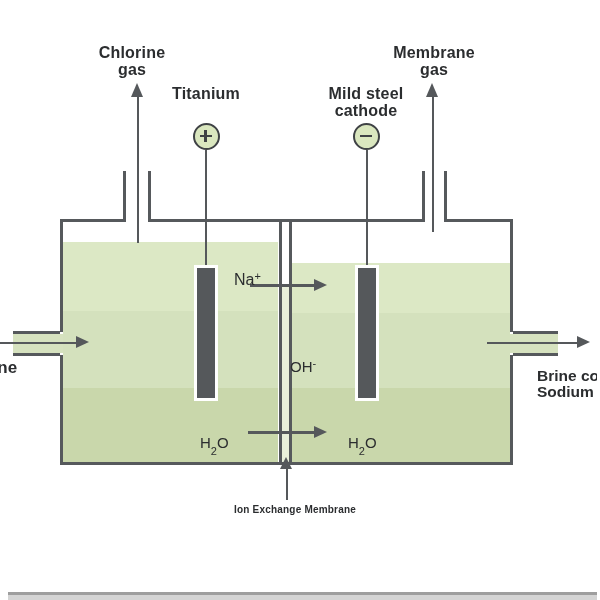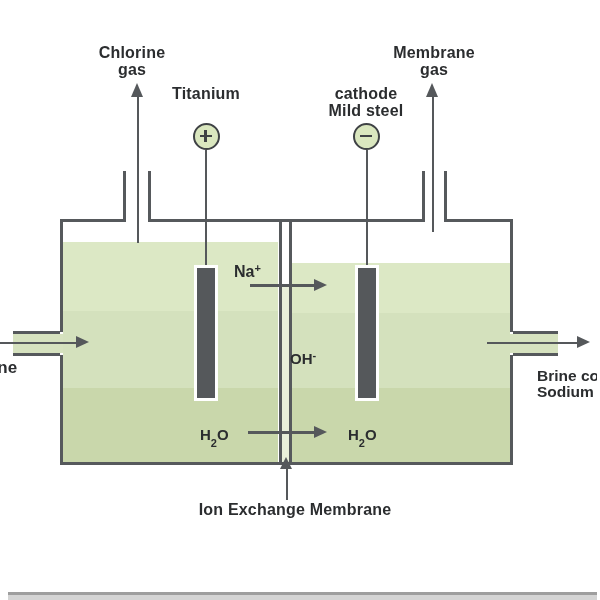--- a/index.html
+++ b/index.html
@@ -28,21 +28,21 @@
   
   .shaft-v{position:absolute;width:2.5px;background:#55585b;z-index:8;}
   .shaft-h{position:absolute;height:2.5px;background:#55585b;z-index:8;}
   .head-up{position:absolute;width:0;height:0;border-left:6.5px solid transparent;
     border-right:6.5px solid transparent;border-bottom:14px solid #55585b;z-index:8;}
   .head-right{position:absolute;width:0;height:0;border-top:6.5px solid transparent;
     border-bottom:6.5px solid transparent;border-left:13px solid #55585b;z-index:8;}
   
   .lbl{position:absolute;font-weight:bold;font-size:16px;line-height:16.5px;
     text-align:center;letter-spacing:.2px;z-index:9;white-space:nowrap;}
-  .formula{position:absolute;font-weight:bold;font-size:15px;z-index:9;white-space:nowrap;}
+  .formula{position:absolute;font-weight:normal;font-size:15px;z-index:9;white-space:nowrap;margin-top:8px;}
   .formula sup{font-size:11px;position:relative;top:1px;}
   .formula sub{font-size:11px;position:relative;top:3px;}
   .small-lbl{position:absolute;font-weight:bold;font-size:15.5px;line-height:15.5px;
     z-index:9;white-space:nowrap;}
   
   .divider-line{position:absolute;left:8px;top:592px;width:592px;height:2.5px;background:#9e9e9e;}
   .divider-shade{position:absolute;left:8px;top:594.5px;width:592px;height:6px;background:#d4d4d4;}
 </style>
 </head>
 <body>
@@ -125,33 +125,33 @@
   <div class="lbl" style="left:364px;top:45px;width:140px;">
     <div>Membrane</div>
     <div>gas</div>
   </div>
 
   <div class="lbl" style="left:136px;top:86px;width:140px;">
     <div>Titanium</div>
   </div>
 
   <div class="lbl" style="left:296px;top:86px;width:140px;">
+    <div>Mild steel</div>
     <div>cathode</div>
-    <div>Mild steel</div>
   </div>
 
   <div class="formula" style="left:234px;top:261px;font-size:16px;"><span>Na</span><sup>+</sup></div>
 
   <div class="formula" style="left:290px;top:348px;"><span>OH</span><sup>-</sup></div>
 
   <div class="formula" style="left:200px;top:426px;"><span>H</span><sub>2</sub><span>O</span></div>
 
   <div class="formula" style="left:348px;top:426px;"><span>H</span><sub>2</sub><span>O</span></div>
 
-  <div class="lbl" style="left:165px;top:502px;width:260px;font-size:16px;">Ion Exchange Membrane</div>
+  <div class="lbl" style="left:165px;top:502px;width:260px;font-size:10px;">Ion Exchange Membrane</div>
 
   <div class="small-lbl" style="left:-14px;top:360px;font-size:17px;">rine</div>
 
   <div class="small-lbl" style="left:537px;top:368px;">
     <div>Brine co</div>
     <div>Sodium h</div>
   </div>
 
   <div class="divider-line"></div>
   <div class="divider-shade"></div>

